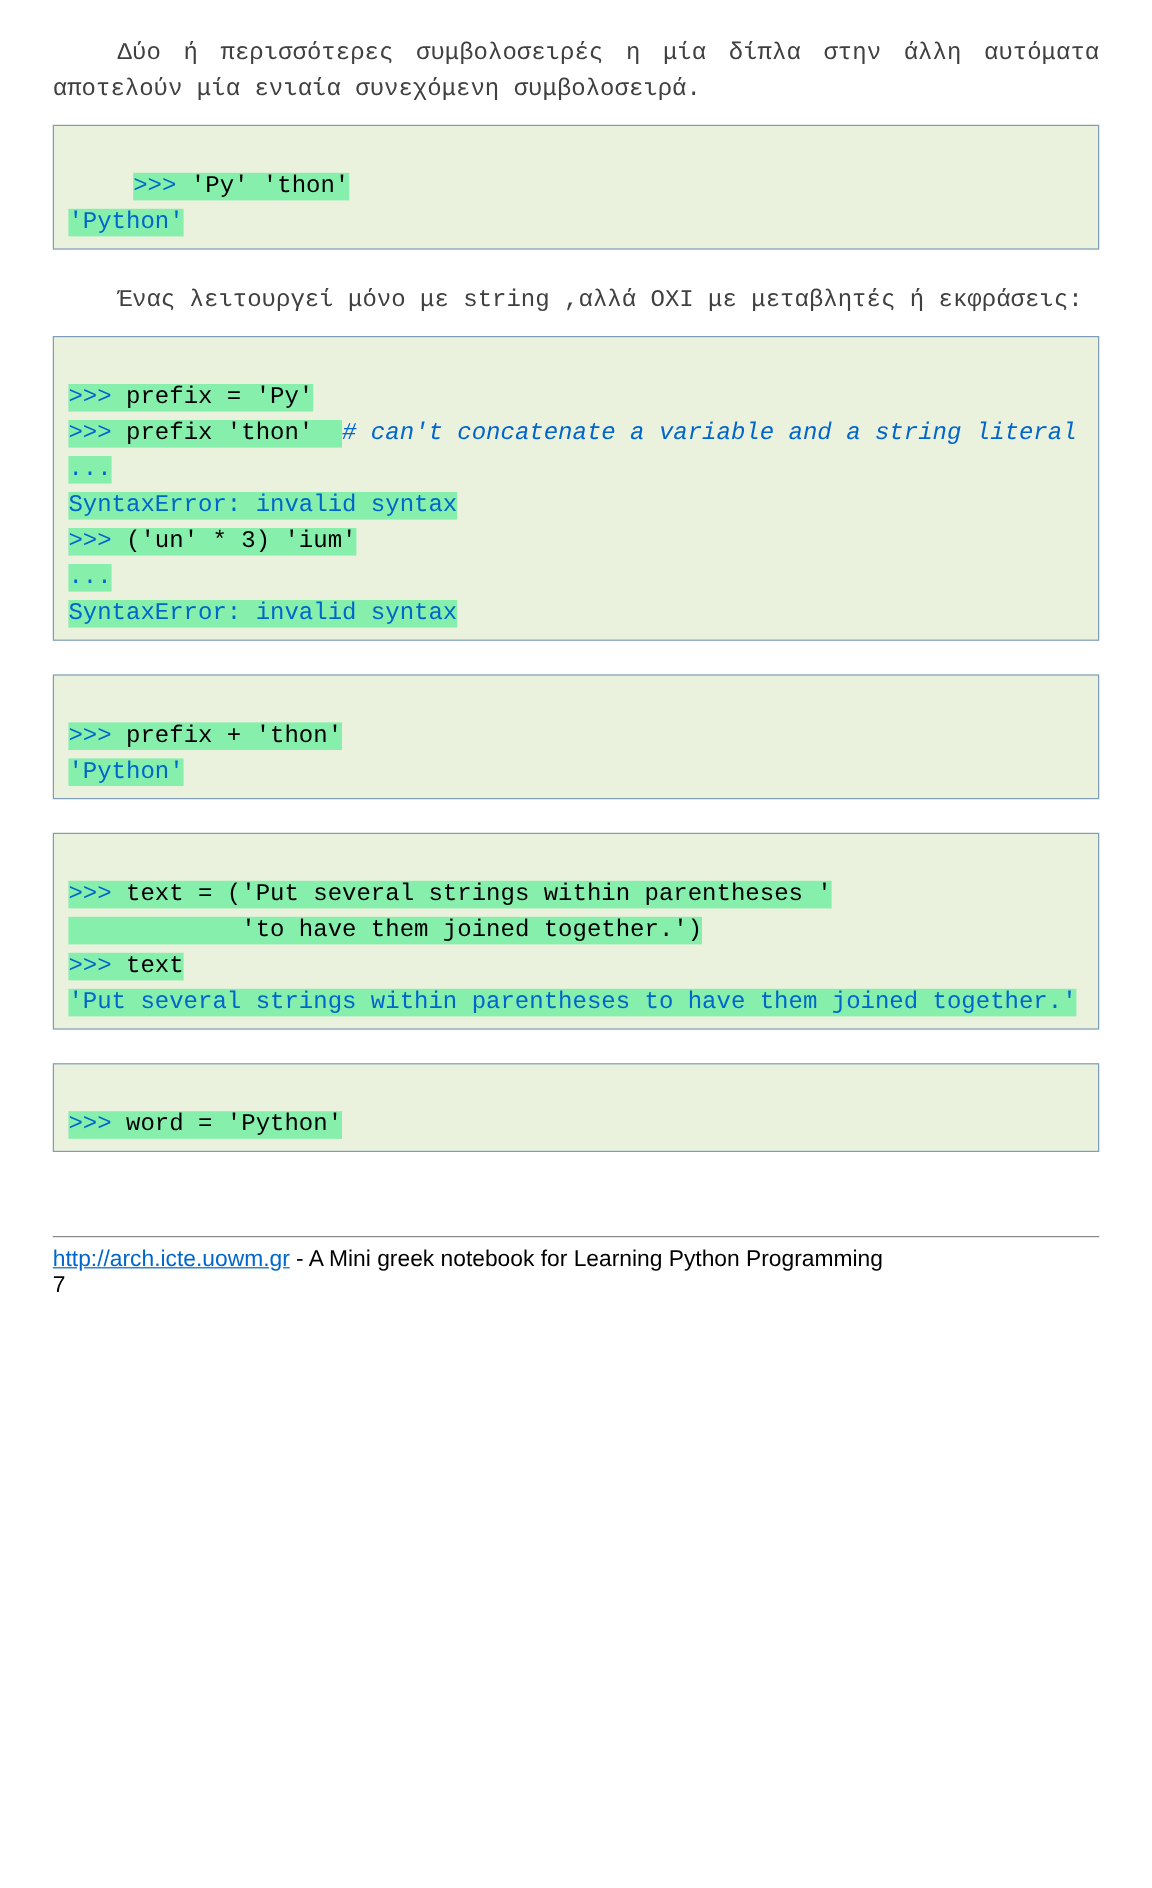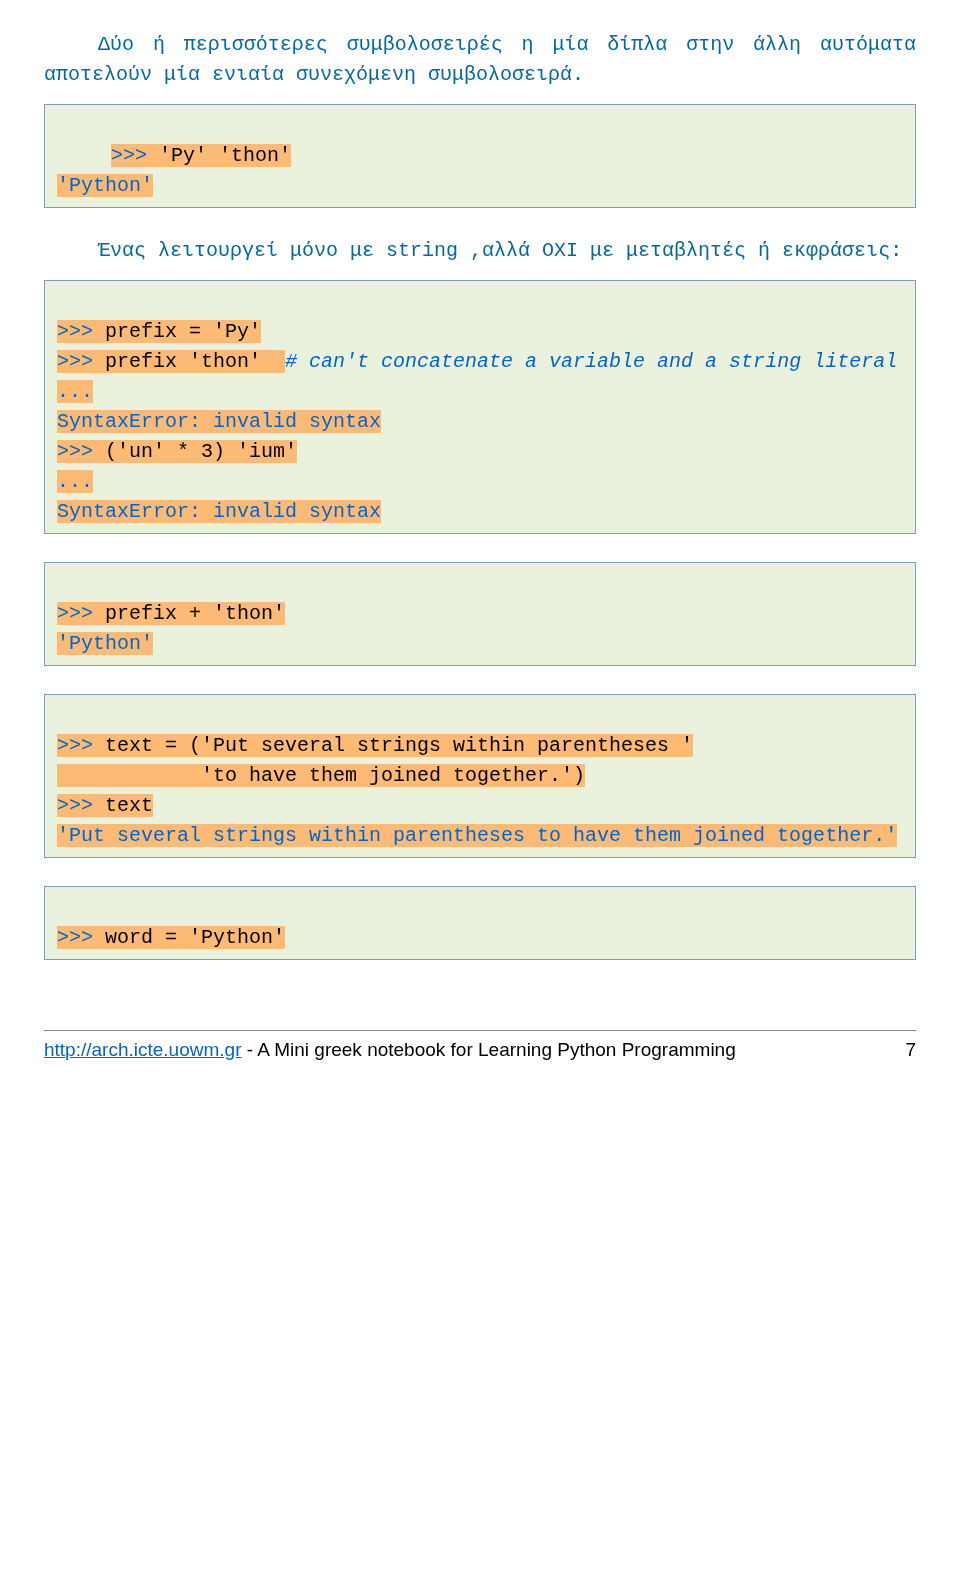--- a/index.html
+++ b/index.html
@@ -9,58 +9,59 @@
     font-family: "Courier New", monospace;
     width: 960px;
   }
   .page {
     padding: 30px 44px 20px 44px;
     box-sizing: border-box;
   }
   .para {
     font-size: 20px;
     line-height: 1.5;
-    color: #0369a1;
+    color: #404040;
     margin: 0 0 14px 0;
     text-align: justify;
   }
   .para.indent {
     text-indent: 54px;
   }
   .codebox {
     background: #eaf1dd;
     border: 1px solid #7f9db9;
     padding: 6px 12px;
     margin: 0 0 28px 0;
     font-size: 20px;
     line-height: 1.5;
     white-space: pre-wrap;
     color: #000;
   }
   .codebox .hl {
-    background: #fdba74;
+    background: #86efac;
   }
   .codebox .blue {
     color: #0066cc;
   }
   .codebox .italic {
     font-style: italic;
     text-align: right;
   }
   .codebox .indent {
     padding-left: 54px;
   }
   .footer {
     margin-top: 70px;
     border-top: 1px solid #888;
     padding-top: 8px;
     display: flex;
     justify-content: space-between;
     font-family: "Segoe UI", Arial, sans-serif;
     font-size: 19px;
+    flex-direction: column;
   }
   .footer a {
     color: #0066cc;
     text-decoration: underline;
   }
   .footer .pagenum {
     color: #000;
   }
   .footer-left {
     color: #000;

